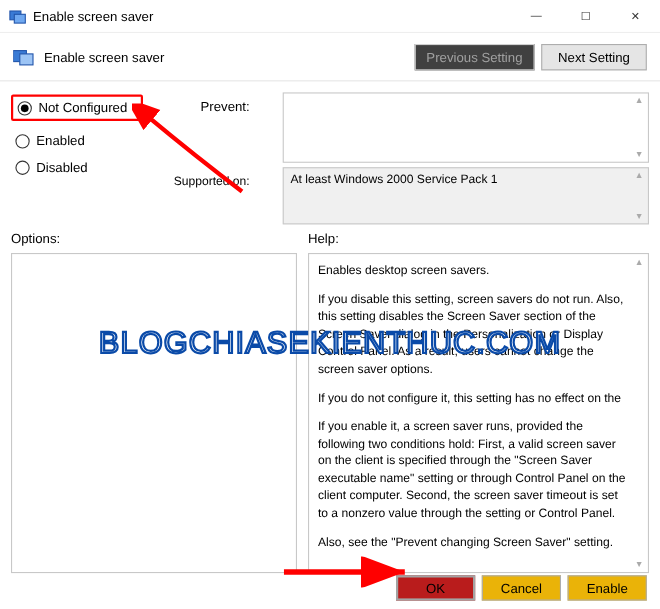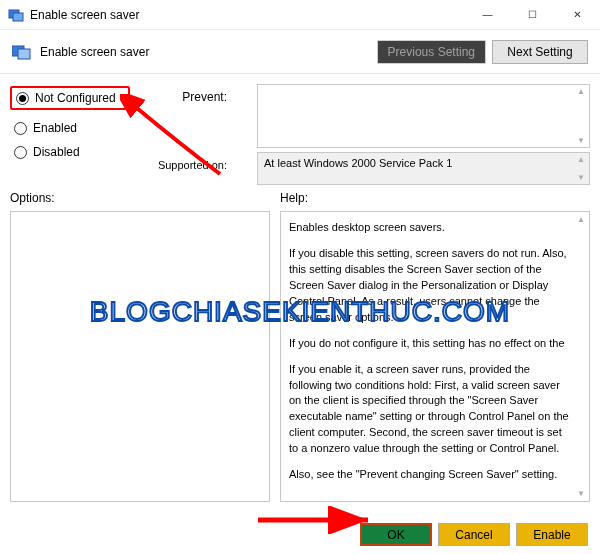--- a/index.html
+++ b/index.html
@@ -83,21 +83,21 @@
   .labels-col { width: 75px; padding-top: 4px;}
   .label-text { height: 22px; display:flex; align-items:center; justify-content:flex-end; padding-right:4px;}
   .fields-col { flex: 1; padding-top: 2px;}
   .comment-box {
     width: 100%; height: 64px;
     border: 1px solid #c8c8c8;
     background: #fff;
     position: relative;
   }
   .supported-box {
-    width: 100%; height: 33px;
+    width: 100%; height: 52px;
     border: 1px solid #c8c8c8;
     background: #f0f0f0;
     padding: 4px 16px 12px 6px;
     font-size: 11px;
     position: relative;
   }
   .scroll-stub {
     position: absolute; right: 0; top: 0; bottom: 0; width: 16px;
     display:flex; flex-direction:column; justify-content:space-between;
     align-items:center; padding:2px 0;
@@ -129,22 +129,22 @@
     display: flex; gap: 6px;
   }
   .footer .btn {
     min-width: 72px; height: 23px;
     border: 1px solid #adadad;
     background: #eab308;
     display:flex; align-items:center; justify-content:center;
     font-size: 12px;
   }
   .footer .btn.primary {
-    border: 2px solid #c2410c;
-    background: #15803d;
+    border: 2px solid #a3a3a3;
+    background: #b91c1c;
   }
   .arrow-red { position: absolute; pointer-events: none; }
   .watermark {
     position: absolute;
     left: 50%; top: 296px;
     transform: translateX(-50%);
     font-family: Impact, "Arial Black", sans-serif;
     font-size: 28px;
     letter-spacing: 1px;
     color: #fff;

